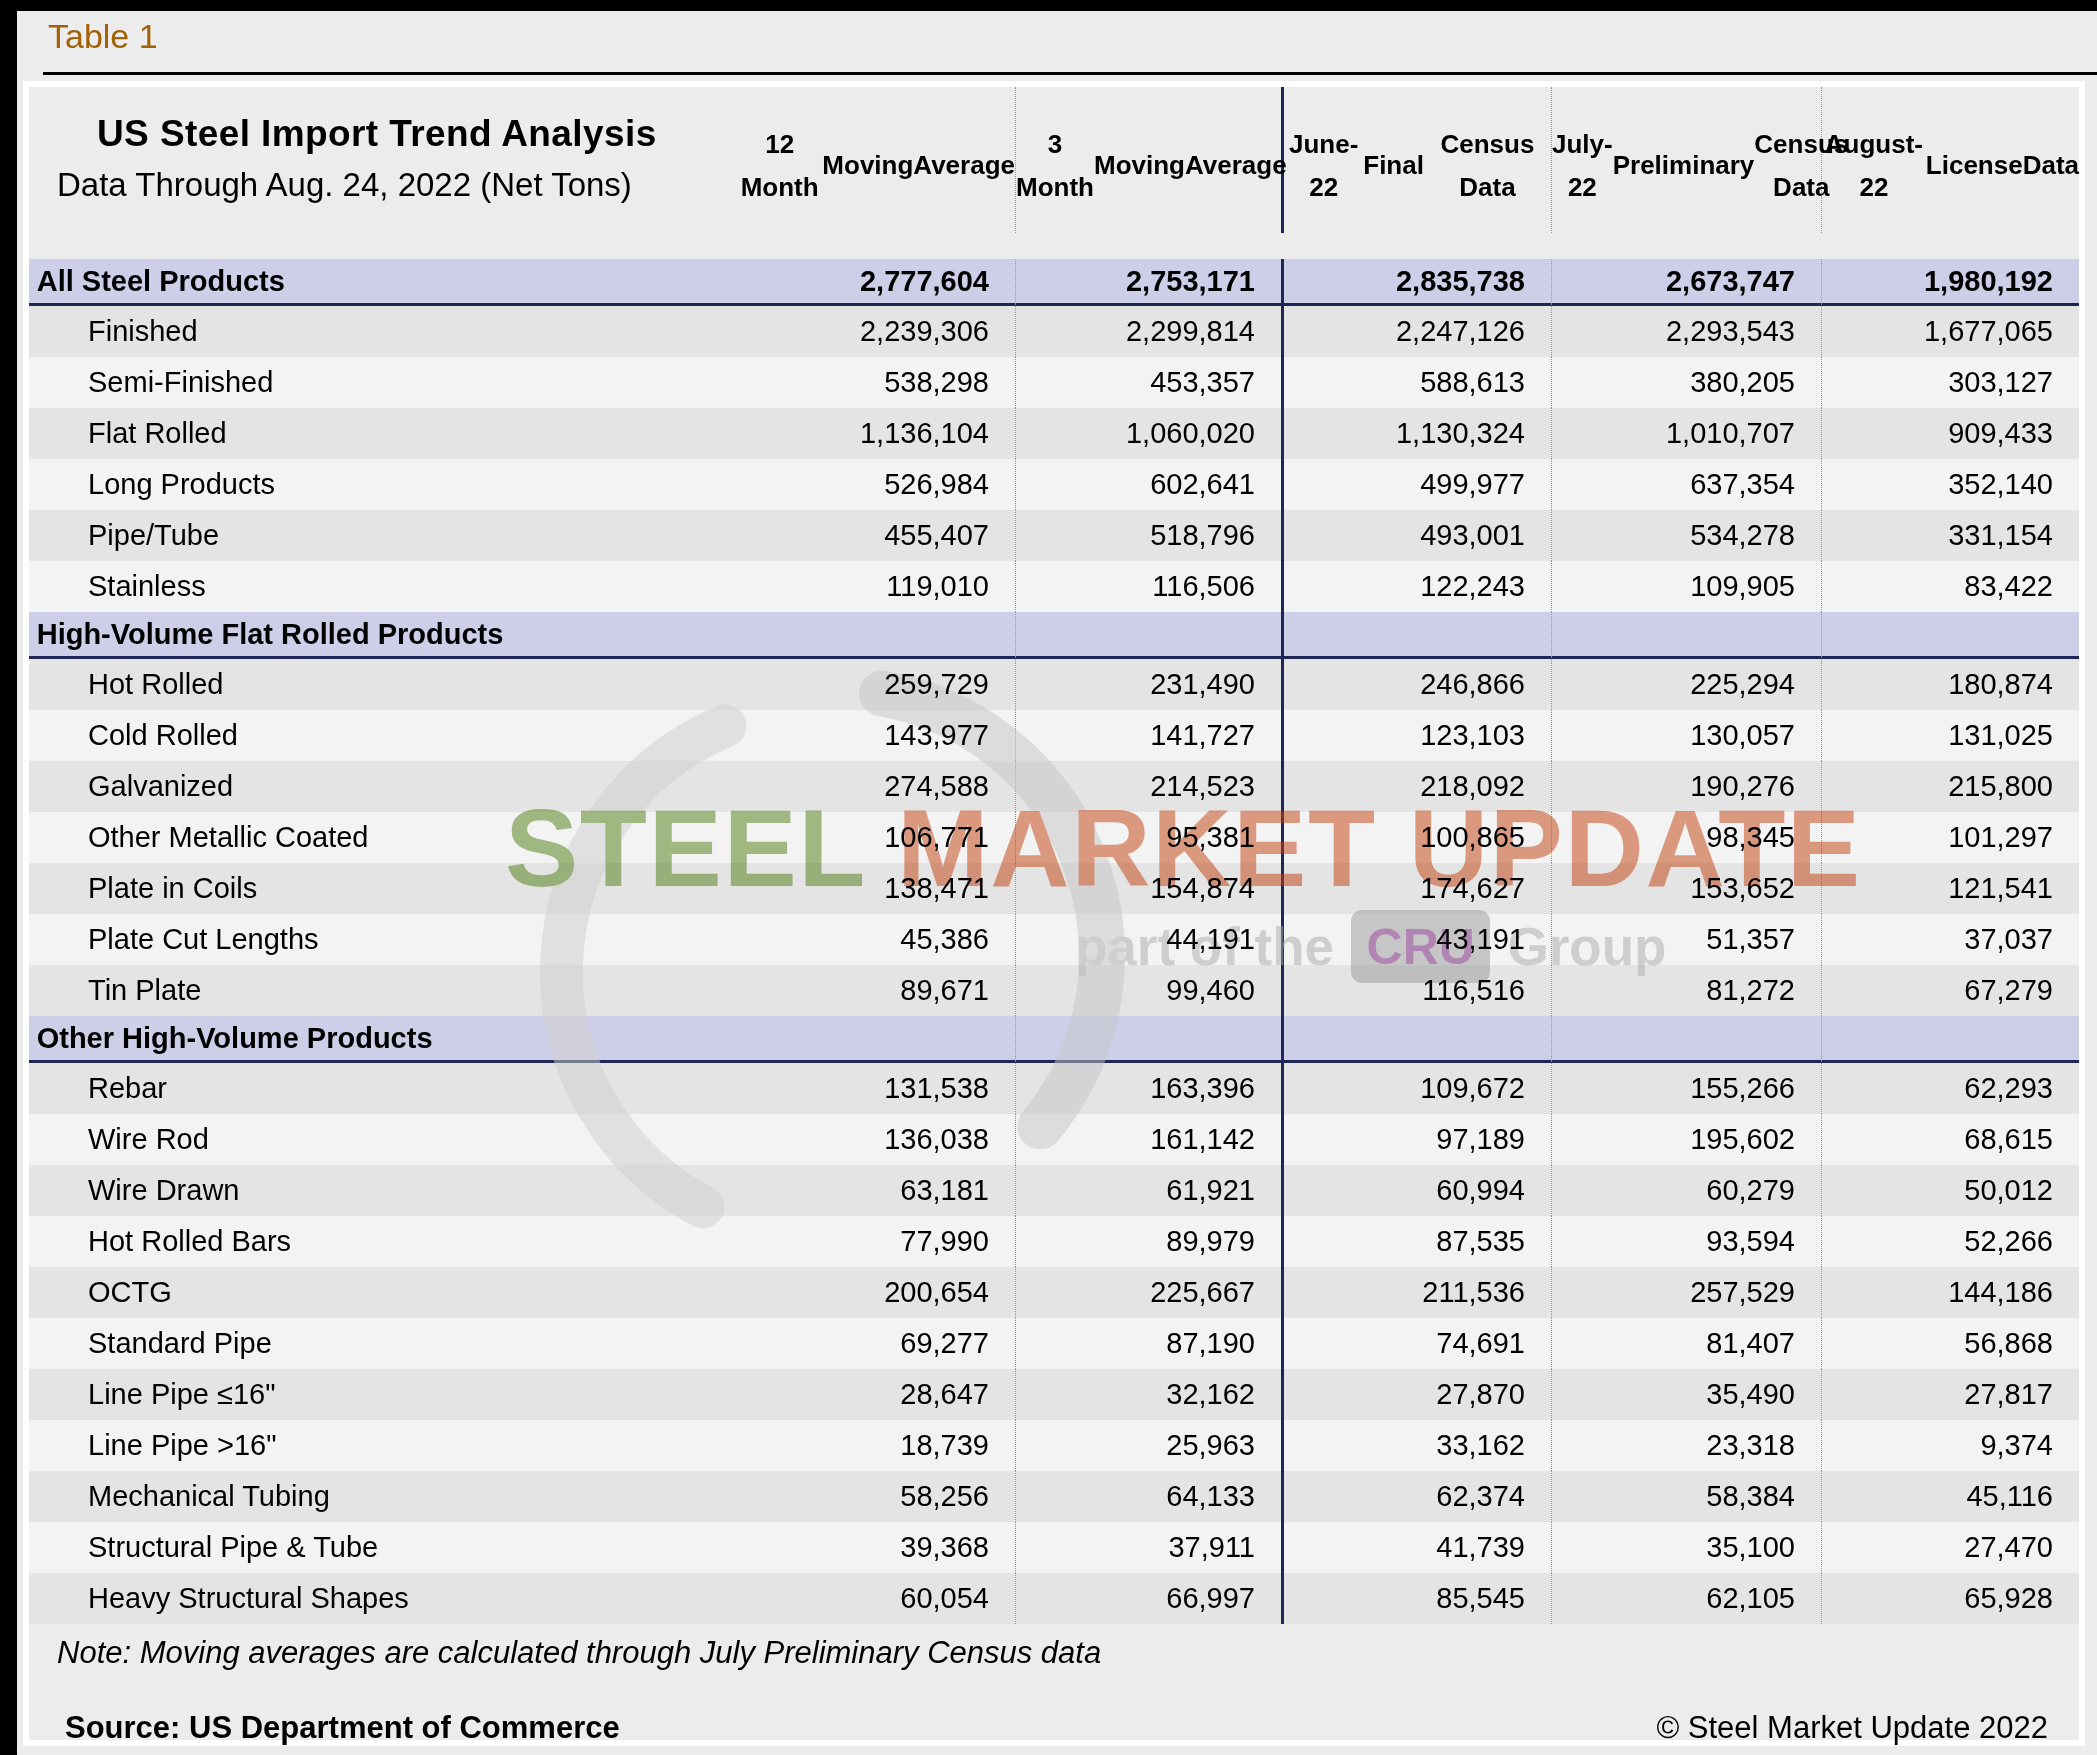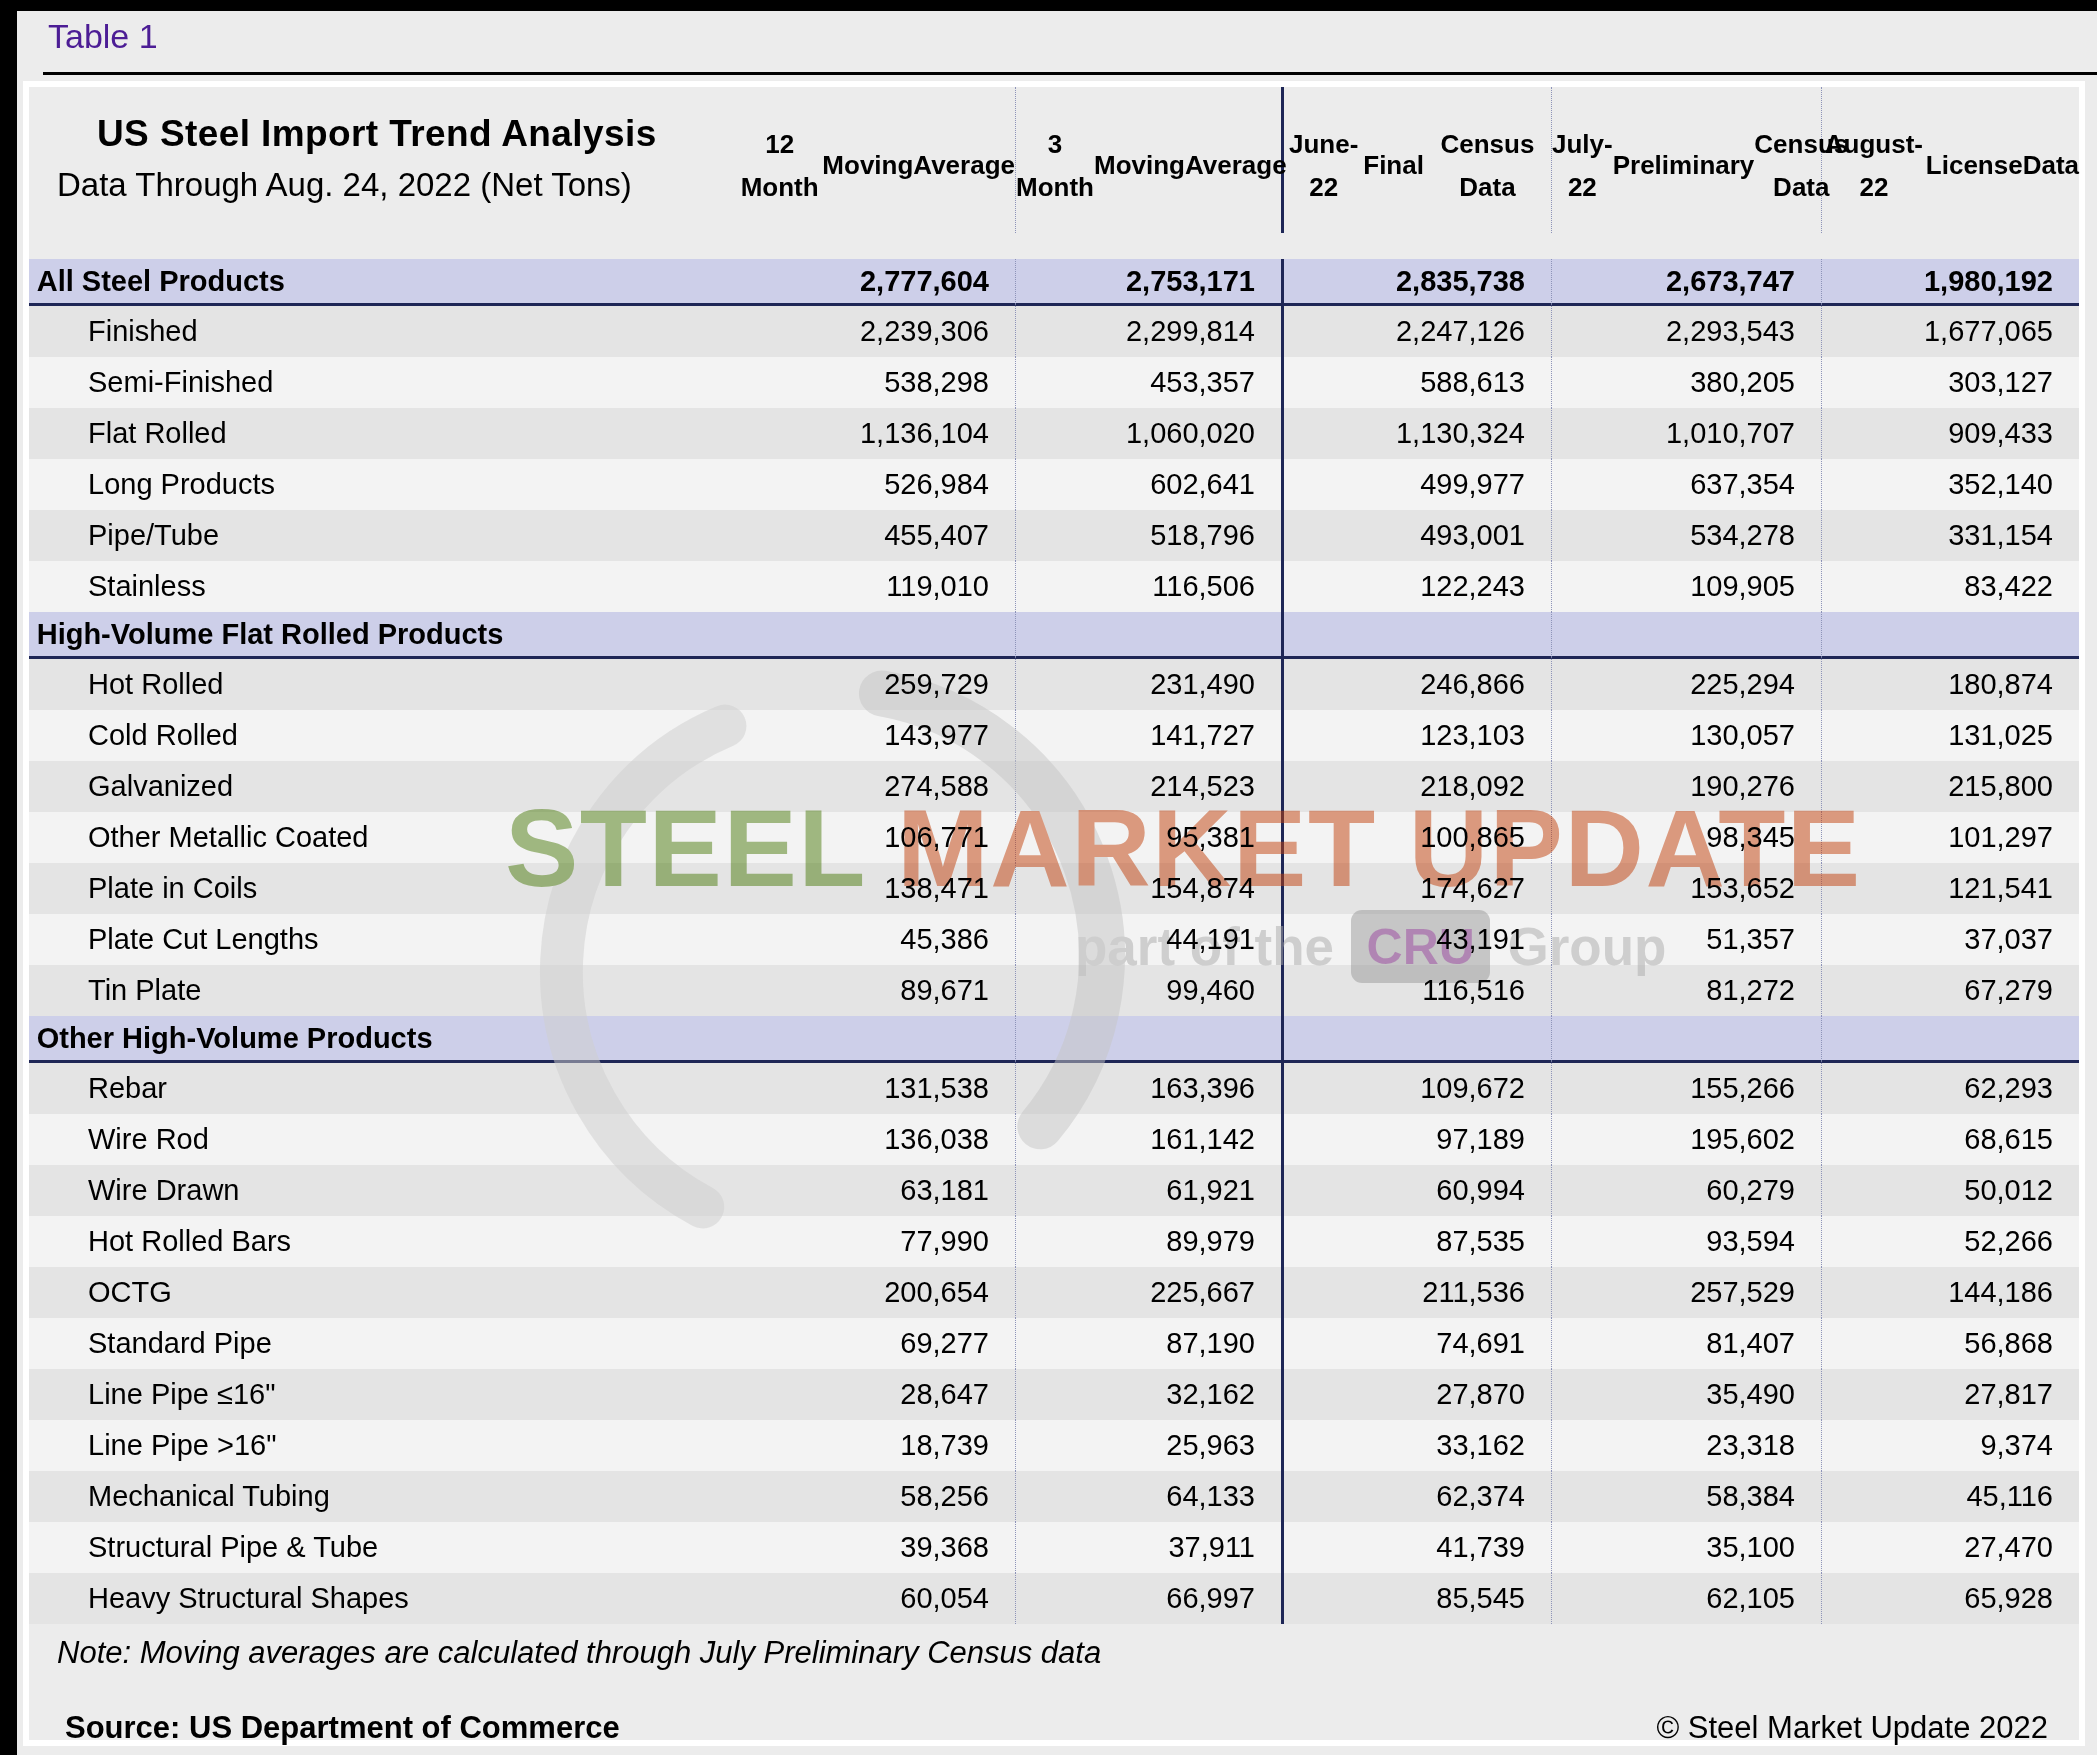--- a/index.html
+++ b/index.html
@@ -2,21 +2,21 @@
 <html style="font-size:12.4px"><head>
 <meta charset="utf-8">
 <style>
   html,body{margin:0;padding:0;}
   body{
     width:2097px;height:1756px;position:relative;overflow:hidden;
     background:#ececec;font-family:"Liberation Sans", sans-serif;color:#000;
   }
   .top-bar{position:absolute;left:0;top:0;width:2097px;height:11px;background:#000;}
   .left-bar{position:absolute;left:0;top:0;width:17px;height:1756px;background:#000;}
-  .table-label{position:absolute;left:48px;top:17px;font-size:34px;color:#4c1d95;}
+  .table-label{position:absolute;left:48px;top:17px;font-size:34px;color:#a16207;}
   .title-rule{position:absolute;left:43px;top:72px;width:2055px;height:3.1px;background:#000;}
 
   .card{
     position:absolute;left:23px;top:81px;width:2062px;height:1665px;
     background:#ececec;border:6.2px solid #ffffff;box-sizing:border-box;
   }
   .grid{
     position:relative;display:grid;
     grid-template-columns:708px 278px 266px 270px 270px 1fr;
     width:100%;

